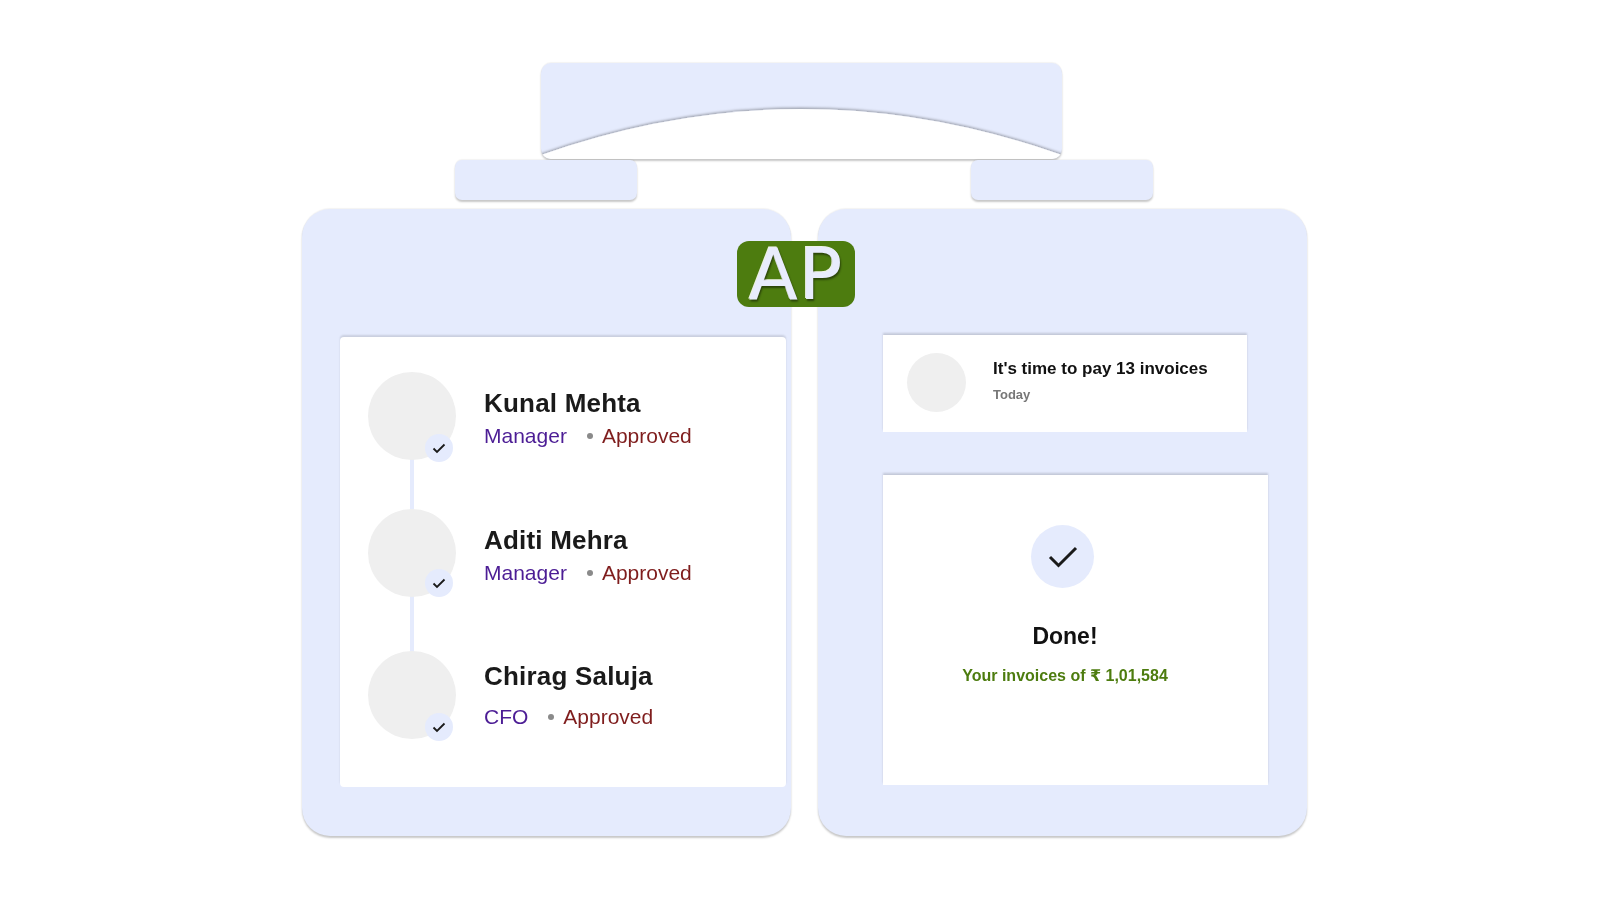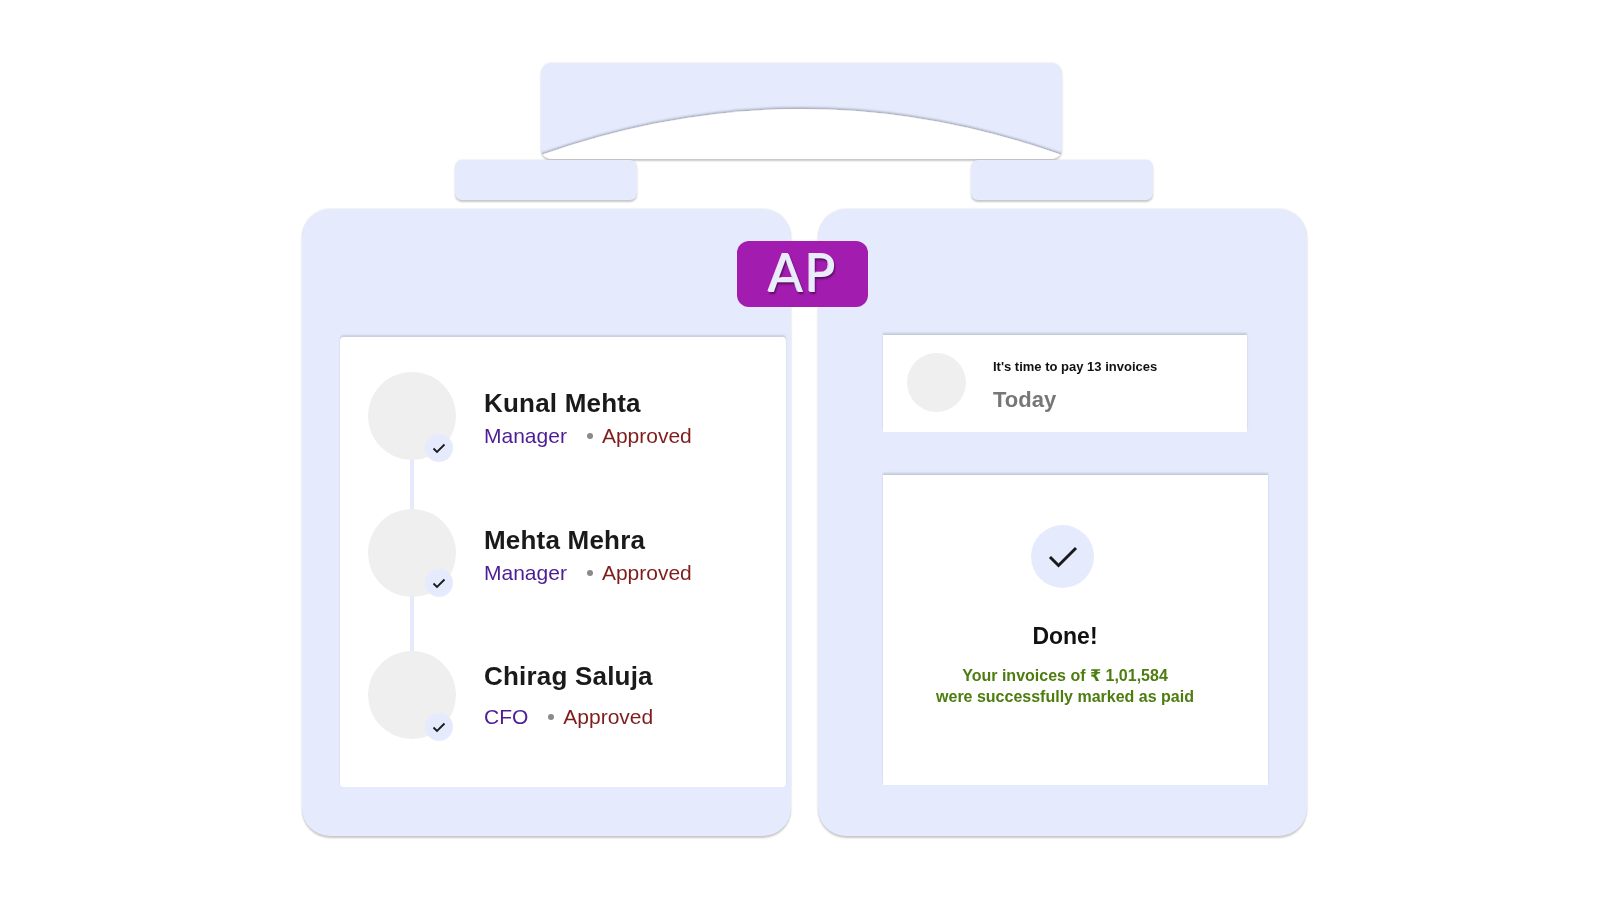--- a/index.html
+++ b/index.html
@@ -16,23 +16,23 @@
   #arch { left: 541px; top: 63px; width: 521px; height: 96px; border-radius: 10px; overflow: hidden; }
   #arch svg { position: absolute; left: 0; top: 0; }
 
   #tab-left { left: 455px; top: 160px; width: 182px; height: 40px; border-radius: 7px; }
   #tab-right { left: 971px; top: 160px; width: 182px; height: 40px; border-radius: 7px; }
 
   #panel-left { left: 302px; top: 209px; width: 489px; height: 627px; border-radius: 28px; }
   #panel-right { left: 818px; top: 209px; width: 489px; height: 627px; border-radius: 28px; }
 
   #ap-badge {
-    left: 737px; top: 241px; width: 131px; height: 66px; border-radius: 12px; background: #a21caf;
+    left: 737px; top: 241px; width: 118px; height: 66px; border-radius: 12px; background: #4d7c0f;
     display: flex; align-items: center; justify-content: center;
-    font-size: 52px; font-weight: 400; color: #e8ecfc; letter-spacing: 1px;
+    font-size: 72px; font-weight: 400; color: #e8ecfc; letter-spacing: 1px;
     text-shadow: 1px 2px 2px rgba(0,0,0,0.45), -1px -1px 0 rgba(255,255,255,0.9);
     font-family: "DejaVu Sans", sans-serif;
   }
 
   
   #approvals-card {
     left: 340px; top: 337px; width: 446px; height: 450px; background: #ffffff;
     border-radius: 4px; box-shadow: 0 -2px 2px rgba(0,0,0,0.12);
   }
   .connector { position: absolute; left: 70px; width: 4px; background: #e5ebfd; }
@@ -56,22 +56,22 @@
   .role { color: #4c1d95; }
   .dot { display: inline-block; width: 6px; height: 6px; border-radius: 50%; background: #8a8a8a; margin: 0 9px 0 20px; }
   .status { color: #7f1d1d; }
 
   
   #notif-card {
     left: 883px; top: 335px; width: 364px; height: 97px; background: #ffffff;
     box-shadow: 0 -2px 2px rgba(0,0,0,0.15);
   }
   #notif-avatar { position: absolute; left: 24px; top: 18px; width: 59px; height: 59px; border-radius: 50%; background: #efefef; }
-  #notif-title { position: absolute; left: 110px; top: 24px; font-size: 13px; font-weight: 700; color: #111; white-space: nowrap; }
-  #notif-time { position: absolute; left: 110px; top: 52px; font-size: 22px; font-weight: 700; color: #777; }
+  #notif-title { position: absolute; left: 110px; top: 24px; font-size: 17px; font-weight: 700; color: #111; white-space: nowrap; }
+  #notif-time { position: absolute; left: 110px; top: 52px; font-size: 13px; font-weight: 700; color: #777; }
 
   
   #done-card {
     left: 883px; top: 475px; width: 364px; height: 310px; background: #ffffff;
     box-shadow: 0 -2px 2px rgba(0,0,0,0.15);
     padding-left: 21px;
   }
   #done-icon {
     position: absolute; left: 148px; top: 50px; width: 63px; height: 63px; border-radius: 50%;
     background: #e5ebfd; display: flex; align-items: center; justify-content: center;
@@ -120,21 +120,21 @@
     </div>
   </div>
 
   <div class="approver" style="top:172px;">
     <div class="avatar"></div>
     <div class="avatar-check" style="top:60px;">
       <svg width="14" height="11" viewBox="0 0 14 11">
           <path d="M1.5 5.5 L5 9 L12.5 1.5" fill="none" stroke="#1a1a1a" stroke-width="1.8"></path>
         </svg>
     </div>
-    <div class="approver-name">Mehta Mehra</div>
+    <div class="approver-name">Aditi Mehra</div>
     <div class="approver-meta">
       <span class="role">Manager</span>
       <span class="dot"></span>
       <span class="status">Approved</span>
     </div>
   </div>
 
   <div class="approver" style="top:314px;">
     <div class="avatar"></div>
     <div class="avatar-check">
@@ -159,15 +159,14 @@
 
 <div id="done-card" class="abs">
   <div id="done-icon">
     <svg width="30" height="22" viewBox="0 0 30 22">
         <path d="M2 11 L10.5 19.5 L28 2" fill="none" stroke="#1a1a1a" stroke-width="3"></path>
       </svg>
   </div>
   <div id="done-title">Done!</div>
   <div id="done-msg">
     <div>Your invoices of ₹ 1,01,584</div>
-    <div>were successfully marked as paid</div>
   </div>
 </div>
 
 </body></html>

